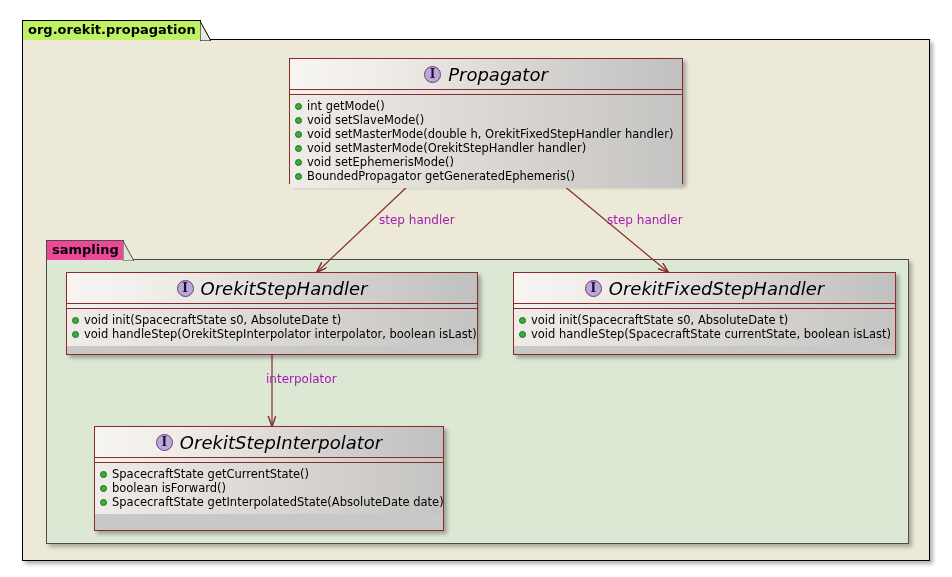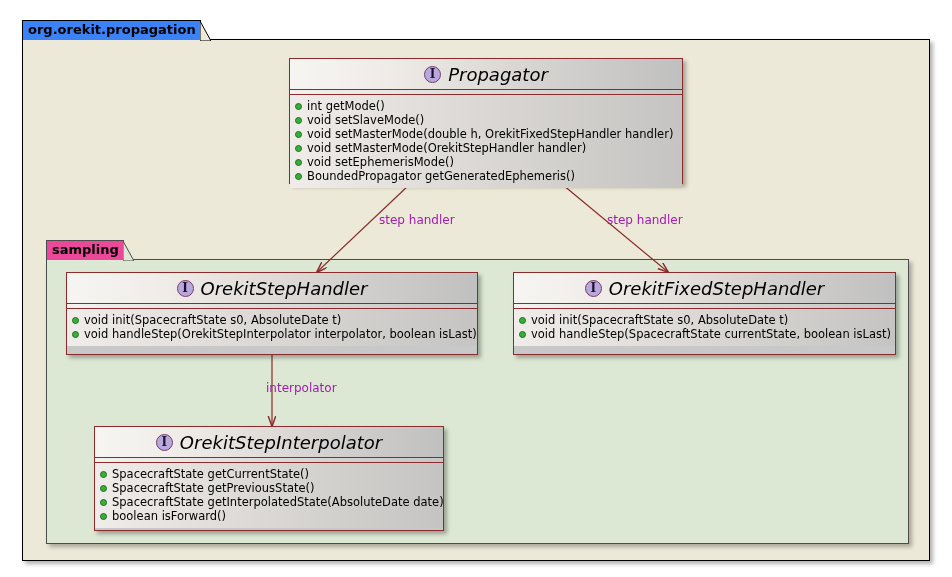--- a/index.html
+++ b/index.html
@@ -47,21 +47,21 @@
     height: 20px;
   }
   .pkg-body {
     position: absolute;
     box-sizing: border-box;
     z-index: 1;
   }
 
   
   .pkg-outer .pkg-tab {
-    background: #3b82f6;
+    background: #bef264;
     border: 1px solid #000000;
     border-bottom: none;
   }
   .pkg-outer .pkg-body {
     background: #ECE9D8;
     border: 1px solid #000000;
     box-shadow: 3px 3px 4px rgba(0,0,0,0.30);
   }
 
   
@@ -201,21 +201,21 @@
 
     <line x1="409" y1="185" x2="317" y2="272" stroke="#8B2B2B" stroke-width="1.2" marker-end="url(#arrowhead)"></line>
 
     <line x1="563" y1="185" x2="668" y2="272" stroke="#8B2B2B" stroke-width="1.2" marker-end="url(#arrowhead)"></line>
 
     <line x1="272" y1="355" x2="272" y2="426" stroke="#8B2B2B" stroke-width="1.2" marker-end="url(#arrowhead)"></line>
   </svg>
 
   <div class="edge-label" style="left:379px; top:213px;">step handler</div>
   <div class="edge-label" style="left:607px; top:213px;">step handler</div>
-  <div class="edge-label" style="left:266px; top:381px;">interpolator</div>
+  <div class="edge-label" style="left:266px; top:372px;">interpolator</div>
 
   <div class="uml-class" style="left:289px; top:58px; width:394px; height:126px;">
     <div class="uml-head">
       <span class="iface-icon">I</span>
       <span class="uml-title">Propagator</span>
     </div>
     <div class="uml-sep"></div>
     <div class="uml-members">
       <div class="member">
         <span class="bullet"></span>
@@ -286,26 +286,22 @@
       <span class="uml-title">OrekitStepInterpolator</span>
     </div>
     <div class="uml-sep"></div>
     <div class="uml-members">
       <div class="member">
         <span class="bullet"></span>
         <span>SpacecraftState getCurrentState()</span>
       </div>
       <div class="member">
         <span class="bullet"></span>
-        <span>SpacecraftState getPreviousState()</span>
+        <span>boolean isForward()</span>
       </div>
       <div class="member">
         <span class="bullet"></span>
         <span>SpacecraftState getInterpolatedState(AbsoluteDate date)</span>
       </div>
-      <div class="member">
-        <span class="bullet"></span>
-        <span>boolean isForward()</span>
-      </div>
     </div>
   </div>
 
 </div>
 
 </body></html>

